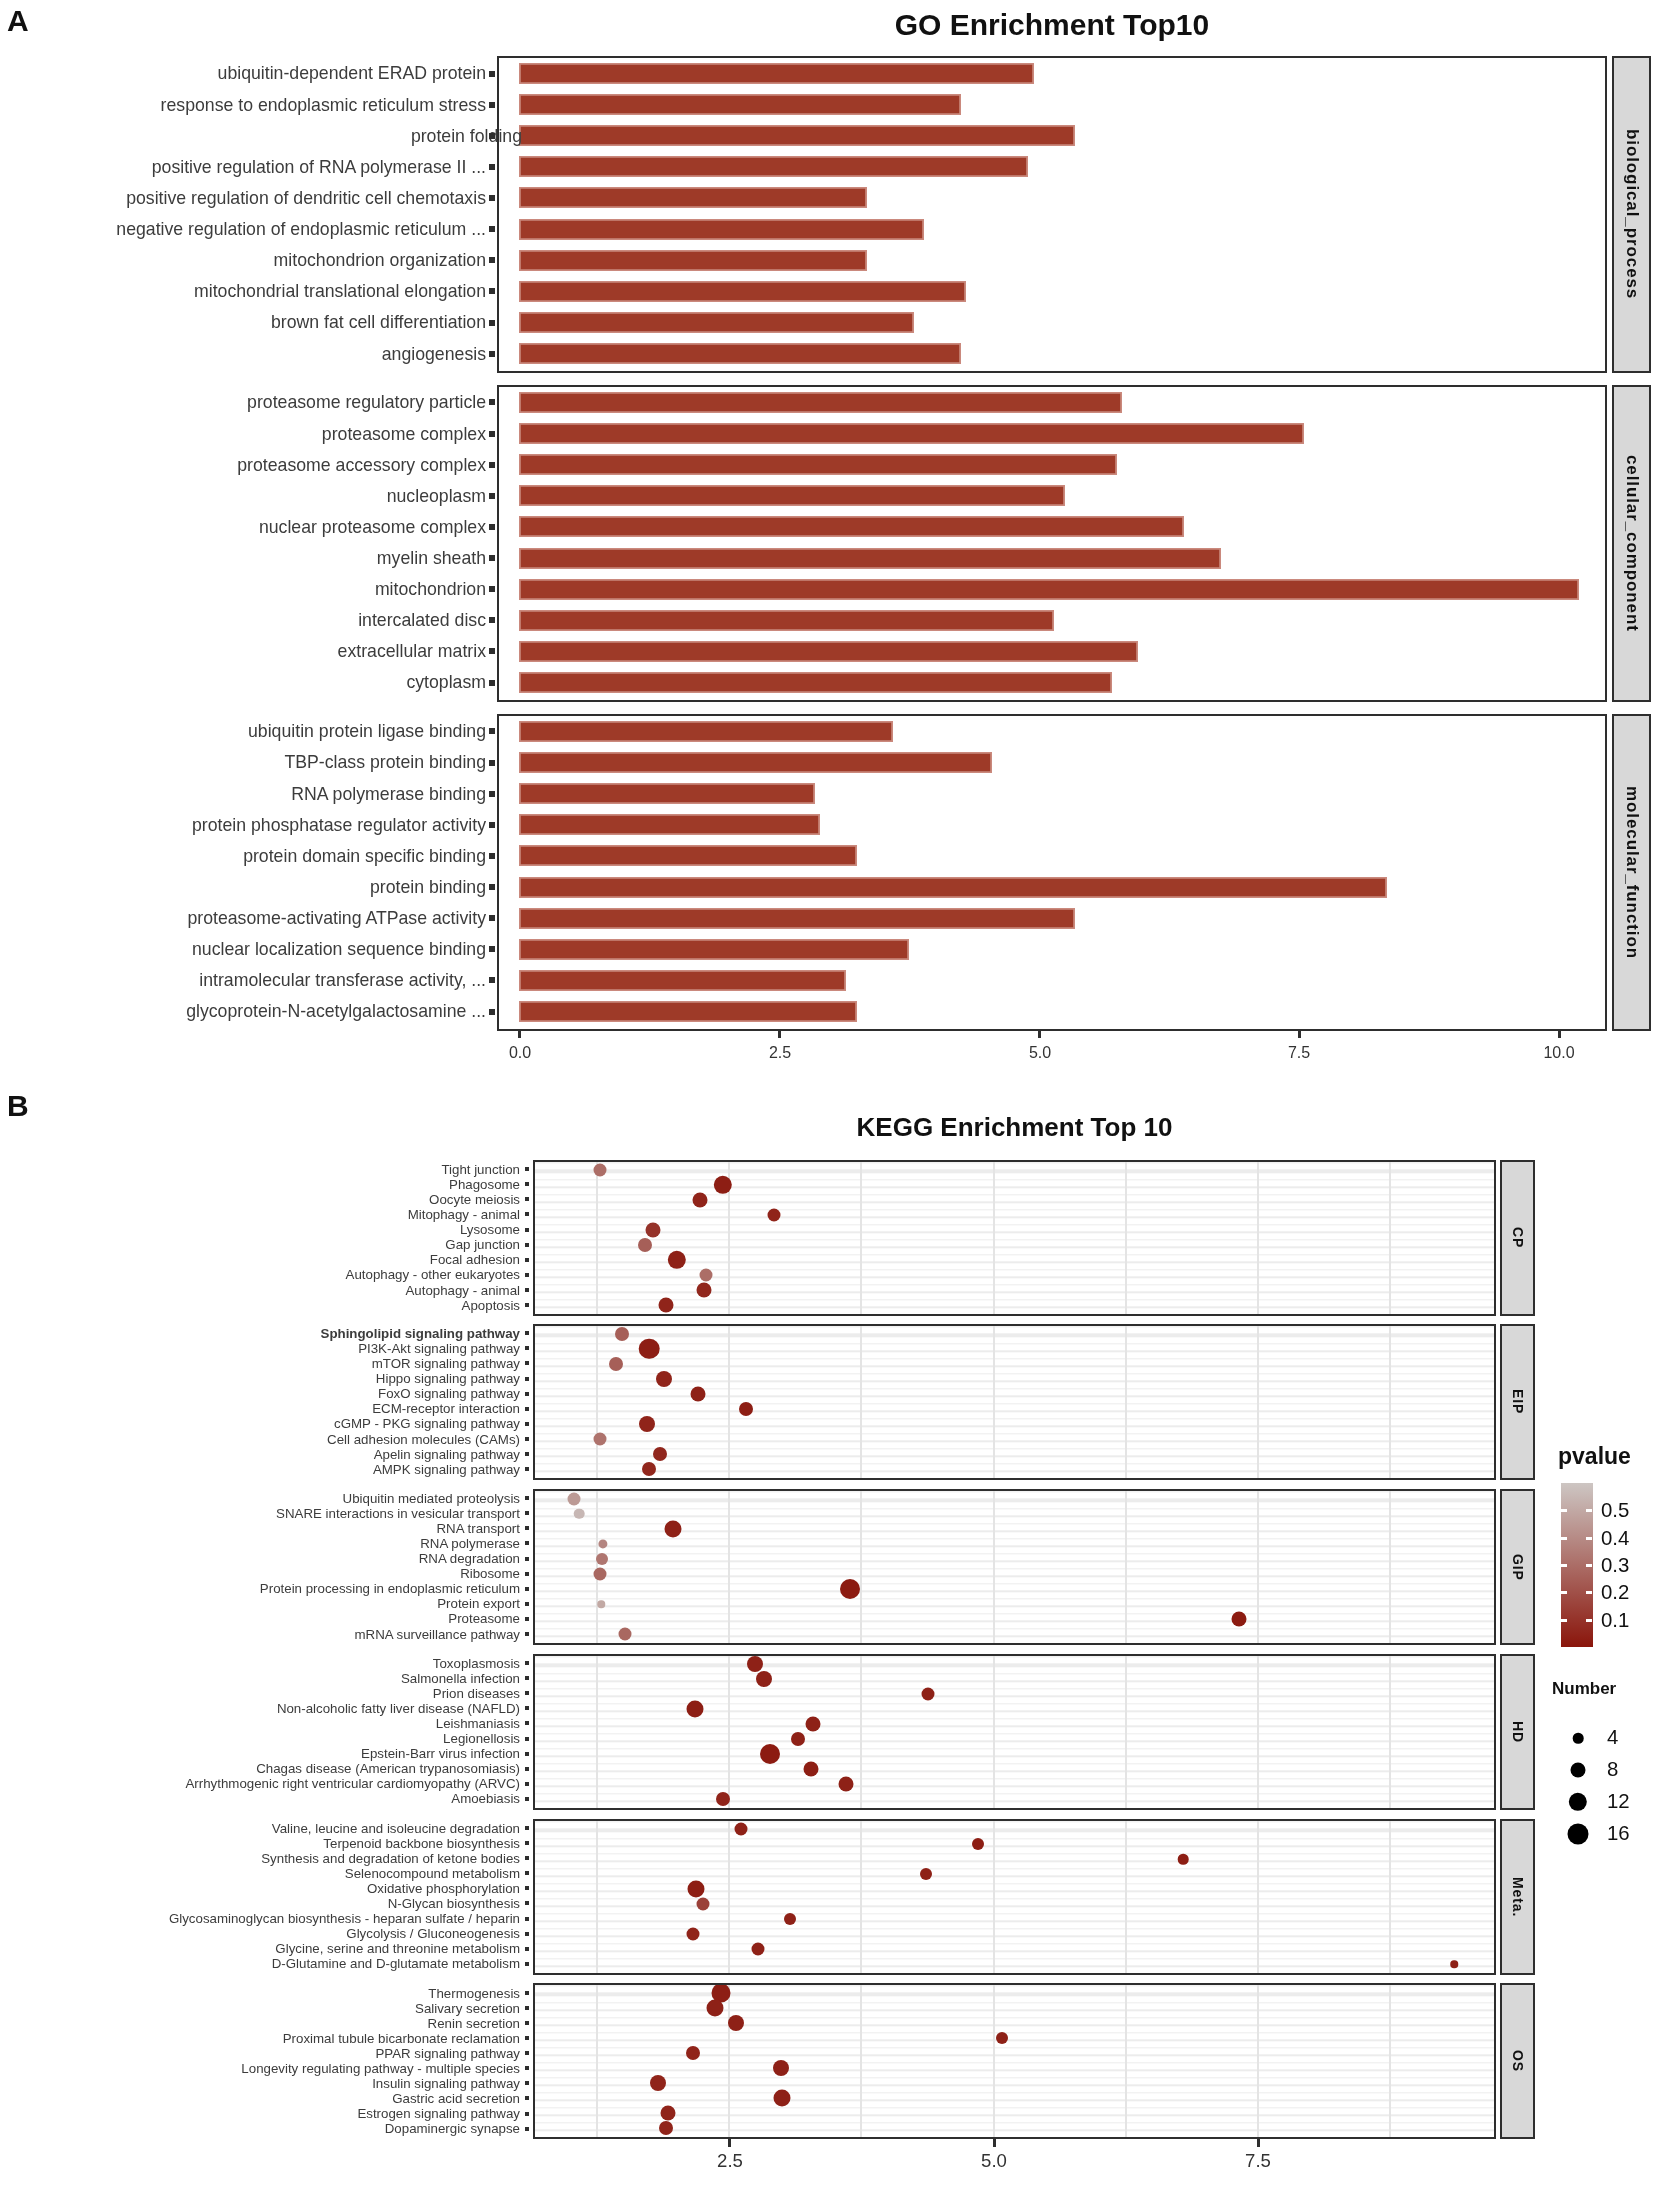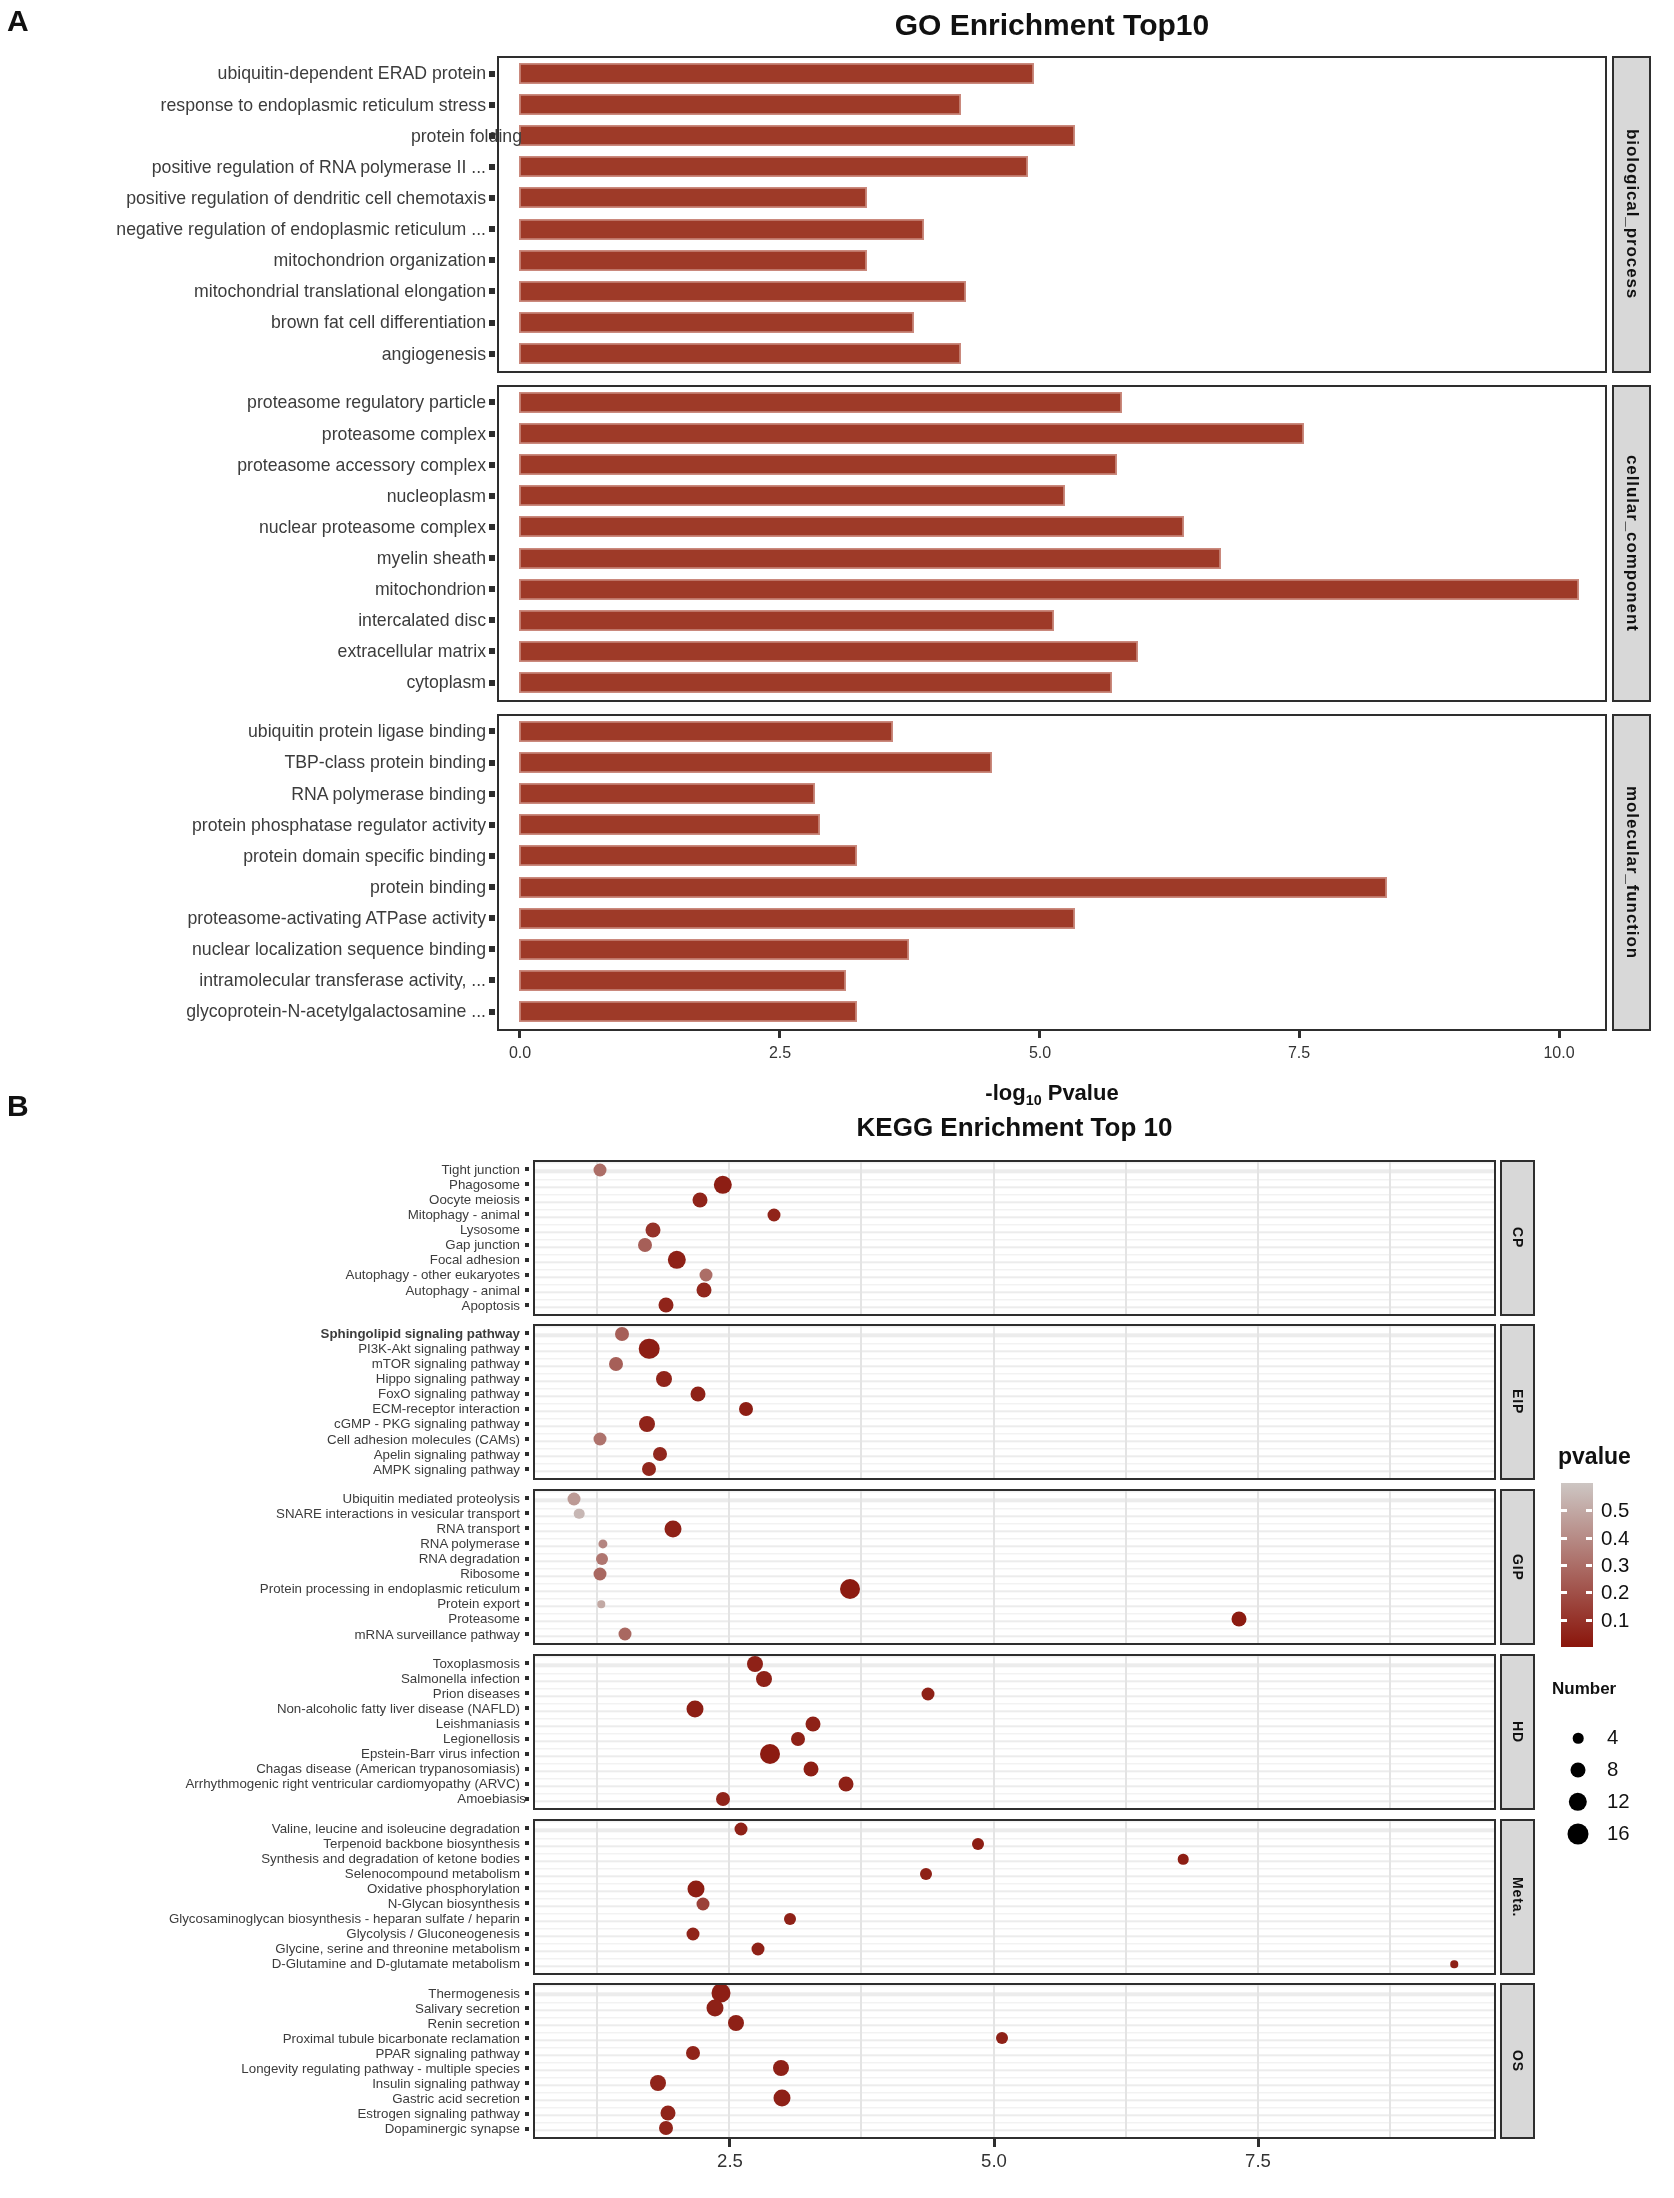--- a/index.html
+++ b/index.html
@@ -167,21 +167,20 @@
       <div class="xtick-label xtl-a" style="left: 480px; top: 1041px;">0.0</div>
       <div class="xtick" style="left: 778px; top: 1030px;"></div>
       <div class="xtick-label xtl-a" style="left: 740px; top: 1041px;">2.5</div>
       <div class="xtick" style="left: 1038px; top: 1030px;"></div>
       <div class="xtick-label xtl-a" style="left: 1000px; top: 1041px;">5.0</div>
       <div class="xtick" style="left: 1298px; top: 1030px;"></div>
       <div class="xtick-label xtl-a" style="left: 1259px; top: 1041px;">7.5</div>
       <div class="xtick" style="left: 1558px; top: 1030px;"></div>
       <div class="xtick-label xtl-a" style="left: 1519px; top: 1041px;">10.0</div>
     </div>
-  <div class="axis-title" id="xtitle-a"><span>-log</span><sub>10</sub><span> Pvalue</span></div>
 
   <div class="panel-letter" id="letter-b">B</div>
   <div class="chart-title" id="title-b">KEGG Enrichment Top 10</div>
   <div id="b-chart">
       <div class="facet-box bgrid" style="left: 533px; top: 1160px; width: 963px; height: 156px;">
         <div class="vgrid" style="left: 61px;"></div>
         <div class="vgrid" style="left: 193px;"></div>
         <div class="vgrid" style="left: 325px;"></div>
         <div class="vgrid" style="left: 458px;"></div>
         <div class="vgrid" style="left: 590px;"></div>
@@ -338,21 +337,21 @@
       <div class="ylabel-b" style="top: 1716px;">Leishmaniasis</div>
       <div class="ytick-b" style="top: 1721px;"></div>
       <div class="ylabel-b" style="top: 1731px;">Legionellosis</div>
       <div class="ytick-b" style="top: 1737px;"></div>
       <div class="ylabel-b" style="top: 1746px;">Epstein-Barr virus infection</div>
       <div class="ytick-b" style="top: 1752px;"></div>
       <div class="ylabel-b" style="top: 1761px;">Chagas disease (American trypanosomiasis)</div>
       <div class="ytick-b" style="top: 1767px;"></div>
       <div class="ylabel-b" style="top: 1776px;">Arrhythmogenic right ventricular cardiomyopathy (ARVC)</div>
       <div class="ytick-b" style="top: 1782px;"></div>
-      <div class="ylabel-b" style="top: 1791px; margin-left: 6px;">Amoebiasis</div>
+      <div class="ylabel-b" style="top: 1791px;">Amoebiasis</div>
       <div class="ytick-b" style="top: 1797px;"></div>
       <div class="facet-box bgrid" style="left: 533px; top: 1819px; width: 963px; height: 156px;">
         <div class="vgrid" style="left: 61px;"></div>
         <div class="vgrid" style="left: 193px;"></div>
         <div class="vgrid" style="left: 325px;"></div>
         <div class="vgrid" style="left: 458px;"></div>
         <div class="vgrid" style="left: 590px;"></div>
         <div class="vgrid" style="left: 722px;"></div>
         <div class="vgrid" style="left: 854px;"></div>
         <div class="dot" style="left: 206px; top: 7.5px; width: 13px; height: 13px; background: rgb(142, 33, 23);"></div>

